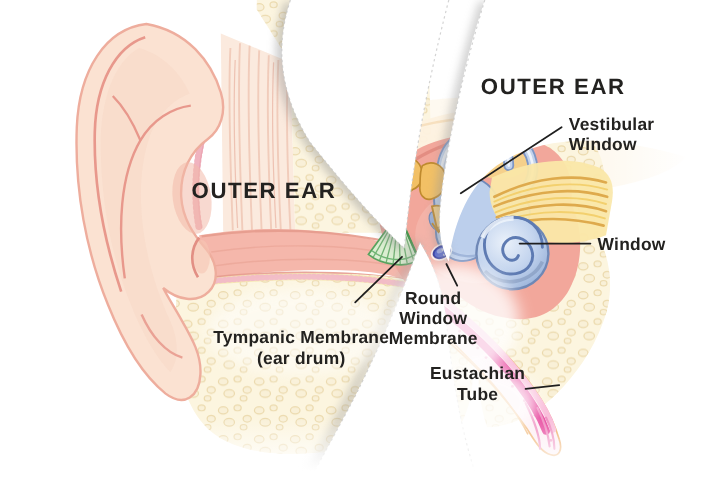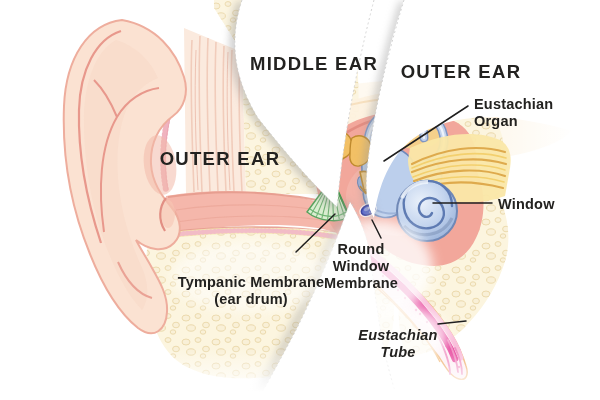--- a/index.html
+++ b/index.html
@@ -258,31 +258,30 @@
     <line x1="468" y1="106" x2="384" y2="161"></line>
     <line x1="492" y1="203" x2="433" y2="203"></line>
     <line x1="381" y1="238" x2="372" y2="220"></line>
     <line x1="296" y1="252" x2="335" y2="214"></line>
     <line x1="438" y1="324" x2="466" y2="321"></line>
   </g>
 </svg>
 
 <div class="lbl sec ctr" style="left:220px;top:148px;">OUTER EAR</div>
 
-<div class="lbl sec ctr" style="left:314px;top:53px;">MIDDLE EAR</div>
 
 <div class="lbl sec ctr" style="left:461px;top:61px;">OUTER EAR</div>
 
-<div class="lbl part" style="left:474px;top:96px;">Eustachian Organ</div>
+<div class="lbl part" style="left:474px;top:96px;">Vestibular Window</div>
 
 <div class="lbl part" style="left:498px;top:196px;">Window</div>
 
 <div class="lbl part ctr" style="left:251px;top:254px;margin-top:20px;">Tympanic Membrane
 (ear drum)</div>
 
 <div class="lbl part ctr" style="left:361px;top:241px;">Round
 Window
 Membrane</div>
 
-<div class="lbl part ctr" style="left:398px;top:327px;font-style:italic;">Eustachian
+<div class="lbl part ctr" style="left:398px;top:304px;">Eustachian
 Tube</div>
 
 </div>
 
 </body></html>

